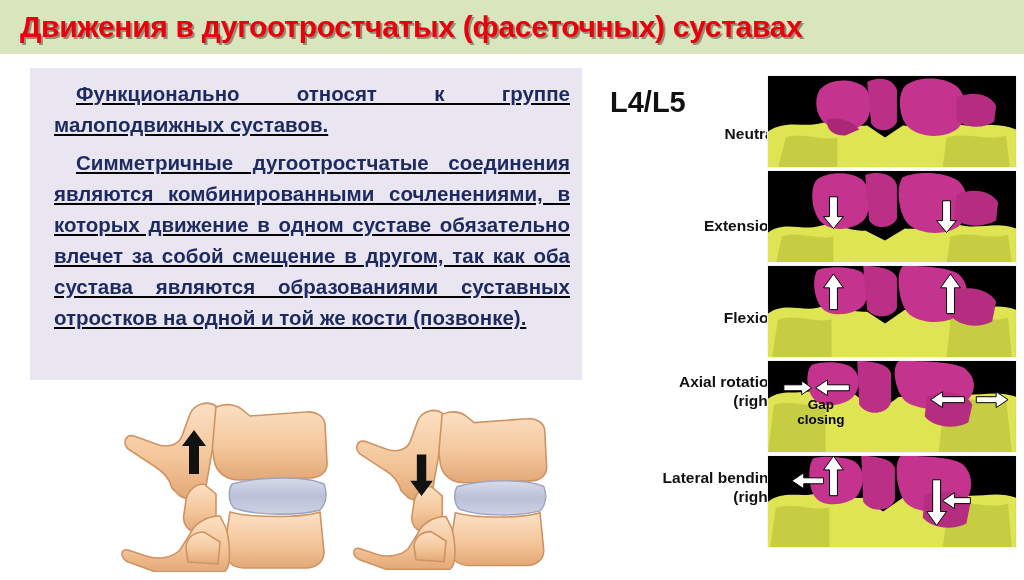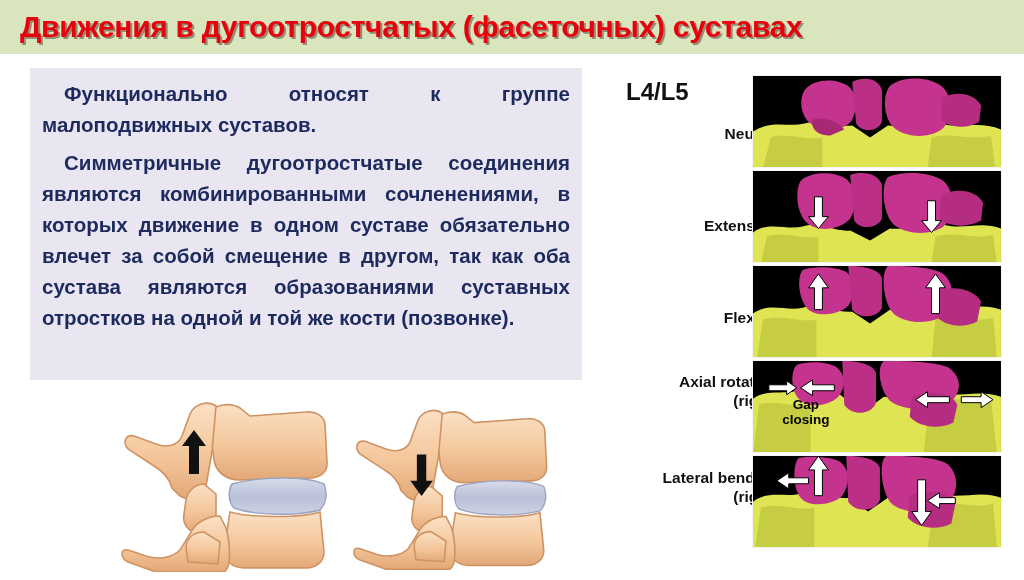--- a/index.html
+++ b/index.html
@@ -18,45 +18,45 @@
   #title-text{
     font-size:30px;font-weight:bold;color:#e8000d;
     white-space:nowrap;letter-spacing:-0.3px;
     text-shadow:2px 2px 0 rgba(90,70,60,.55);
     font-family:"Liberation Sans",sans-serif;
   }
   
   #text-card{
     position:absolute;left:30px;top:68px;width:552px;height:312px;
     background:#e9e6f2;
-    padding:10px 12px 0 12px;box-sizing:border-box;
+    padding:10px 12px 0 24px;box-sizing:border-box;text-decoration:underline;
   }
   .para{
     color:#1d2a5e;font-weight:bold;font-size:20.5px;line-height:31px;
     text-align:justify;text-justify:inter-word;margin:0 0 7px 0;
     text-indent:22px;
     font-family:"Liberation Sans",sans-serif;
   }
   
   #vert-illus{
     position:absolute;left:120px;top:392px;width:445px;height:180px;
   }
   
   #right-col{position:absolute;left:600px;top:66px;width:424px;height:480px;}
   #l4l5{
-    position:absolute;left:10px;top:12px;
-    font-size:24px;font-weight:bold;color:#111;margin-left:16px;
+    position:absolute;left:10px;top:20px;
+    font-size:29px;font-weight:bold;color:#111;
   }
   .row-label{
     position:absolute;right:246px;text-align:right;
     font-size:15.5px;font-weight:bold;color:#111;line-height:19px;
     width:180px;
   }
   .panel{
-    position:absolute;left:152px;width:250px;
+    position:absolute;left:167px;width:250px;
     background:#fdba74;overflow:hidden;
     border:1px solid #f4f4f4;box-sizing:border-box;
   }
   .panel-inner{position:absolute;inset:0;}
   .gaplab{
     position:absolute;font-size:13.5px;font-weight:bold;color:#000;
     line-height:15px;text-align:center;
   }
   svg{display:block;}
 </style>

